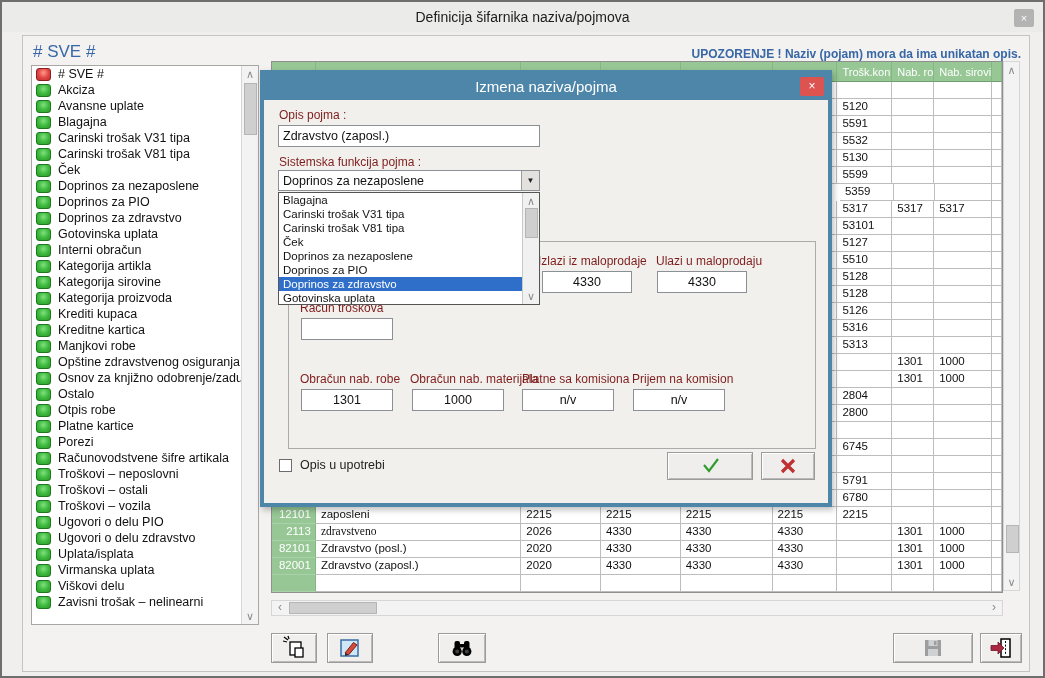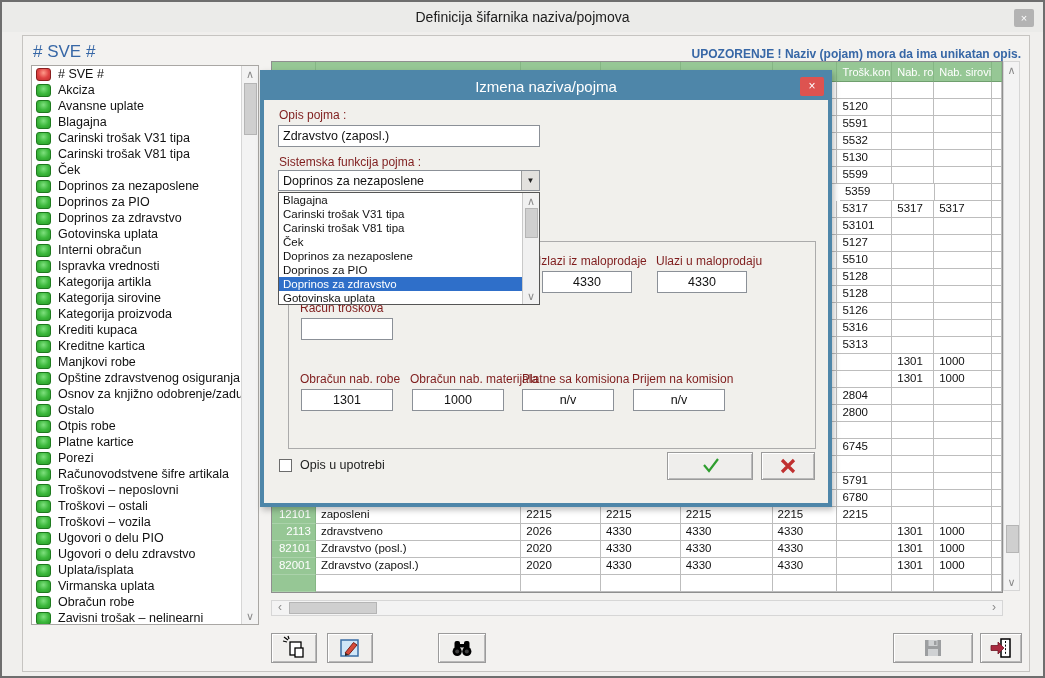--- a/index.html
+++ b/index.html
@@ -122,24 +122,20 @@
           <div class="titem">
             <span class="led"></span>
             <span>Gotovinska uplata</span>
           </div>
           <div class="titem">
             <span class="led"></span>
             <span>Interni obračun</span>
           </div>
           <div class="titem">
             <span class="led"></span>
-            <span>Ispravka vrednosti</span>
-          </div>
-          <div class="titem">
-            <span class="led"></span>
             <span>Kategorija artikla</span>
           </div>
           <div class="titem">
             <span class="led"></span>
             <span>Kategorija sirovine</span>
           </div>
           <div class="titem">
             <span class="led"></span>
             <span>Kategorija proizvoda</span>
           </div>
@@ -206,21 +202,21 @@
           <div class="titem">
             <span class="led"></span>
             <span>Uplata/isplata</span>
           </div>
           <div class="titem">
             <span class="led"></span>
             <span>Virmanska uplata</span>
           </div>
           <div class="titem">
             <span class="led"></span>
-            <span>Obračun robe</span>
+            <span>Viškovi delu</span>
           </div>
           <div class="titem">
             <span class="led"></span>
             <span>Zavisni trošak – nelinearni</span>
           </div>
         </div>
       <div id="tree-scroll">
         <div class="sarrow" style="top:0;">∧</div>
         <div class="sthumb" style="top:17px;height:52px;"></div>
         <div class="sarrow" style="bottom:0;">∨</div>
@@ -547,21 +543,21 @@
           <div class="gcell" style="width: 80px;">2215</div>
           <div class="gcell" style="width: 92px;">2215</div>
           <div class="gcell" style="width: 65px;">2215</div>
           <div class="gcell" style="width: 55px;">2215</div>
           <div class="gcell" style="width: 42px;"></div>
           <div class="gcell" style="width: 58px;"></div>
           <div class="gcell" style="width: 10px;"></div>
         </div>
         <div class="grow">
           <div class="gcell gid" style="width: 44px;">2113</div>
-          <div class="gcell" style="width: 206px;">zdravstveno</div>
+          <div class="gcell" style="width: 206px; font-family: Liberation Serif, serif;">zdravstveno</div>
           <div class="gcell" style="width: 80px;">2026</div>
           <div class="gcell" style="width: 80px;">4330</div>
           <div class="gcell" style="width: 92px;">4330</div>
           <div class="gcell" style="width: 65px;">4330</div>
           <div class="gcell" style="width: 55px;"></div>
           <div class="gcell" style="width: 42px;">1301</div>
           <div class="gcell" style="width: 58px;">1000</div>
           <div class="gcell" style="width: 10px;"></div>
         </div>
         <div class="grow">

